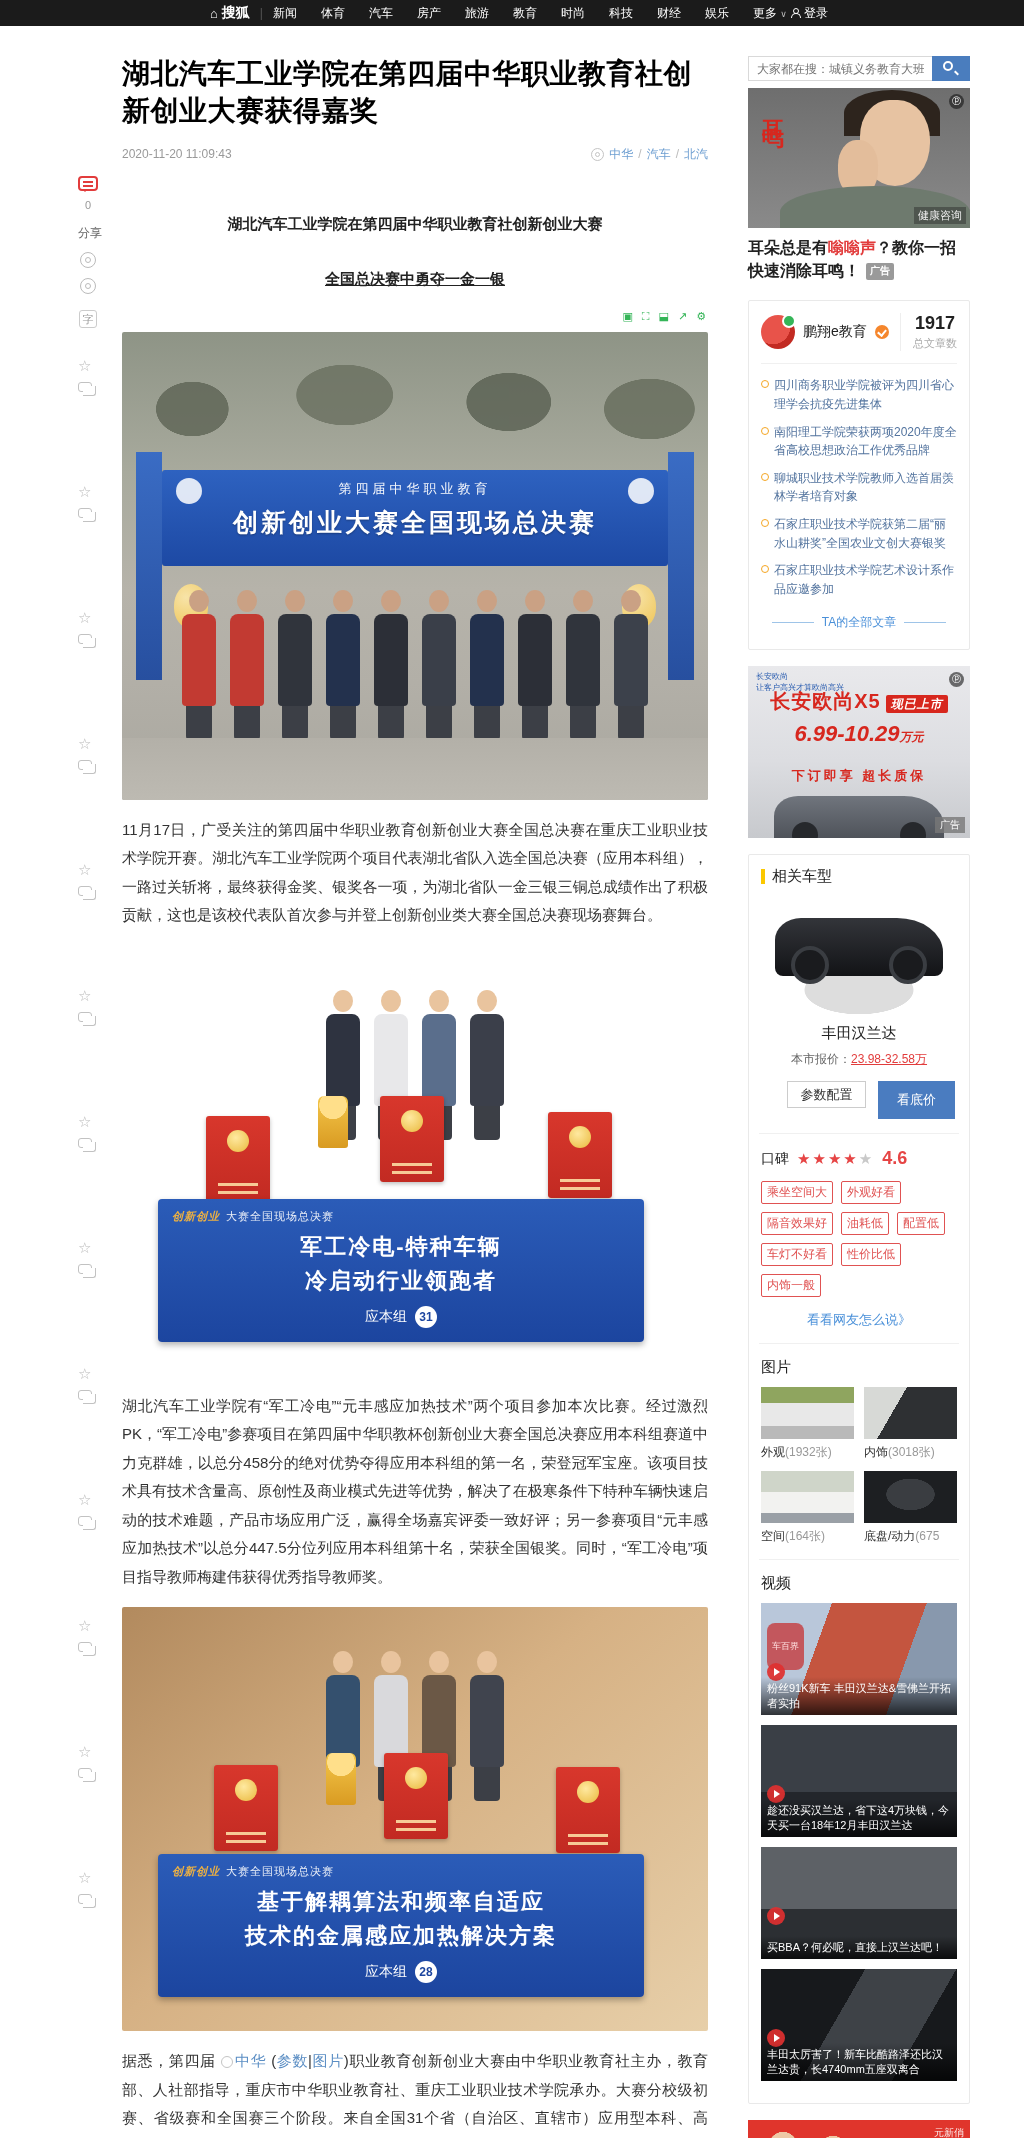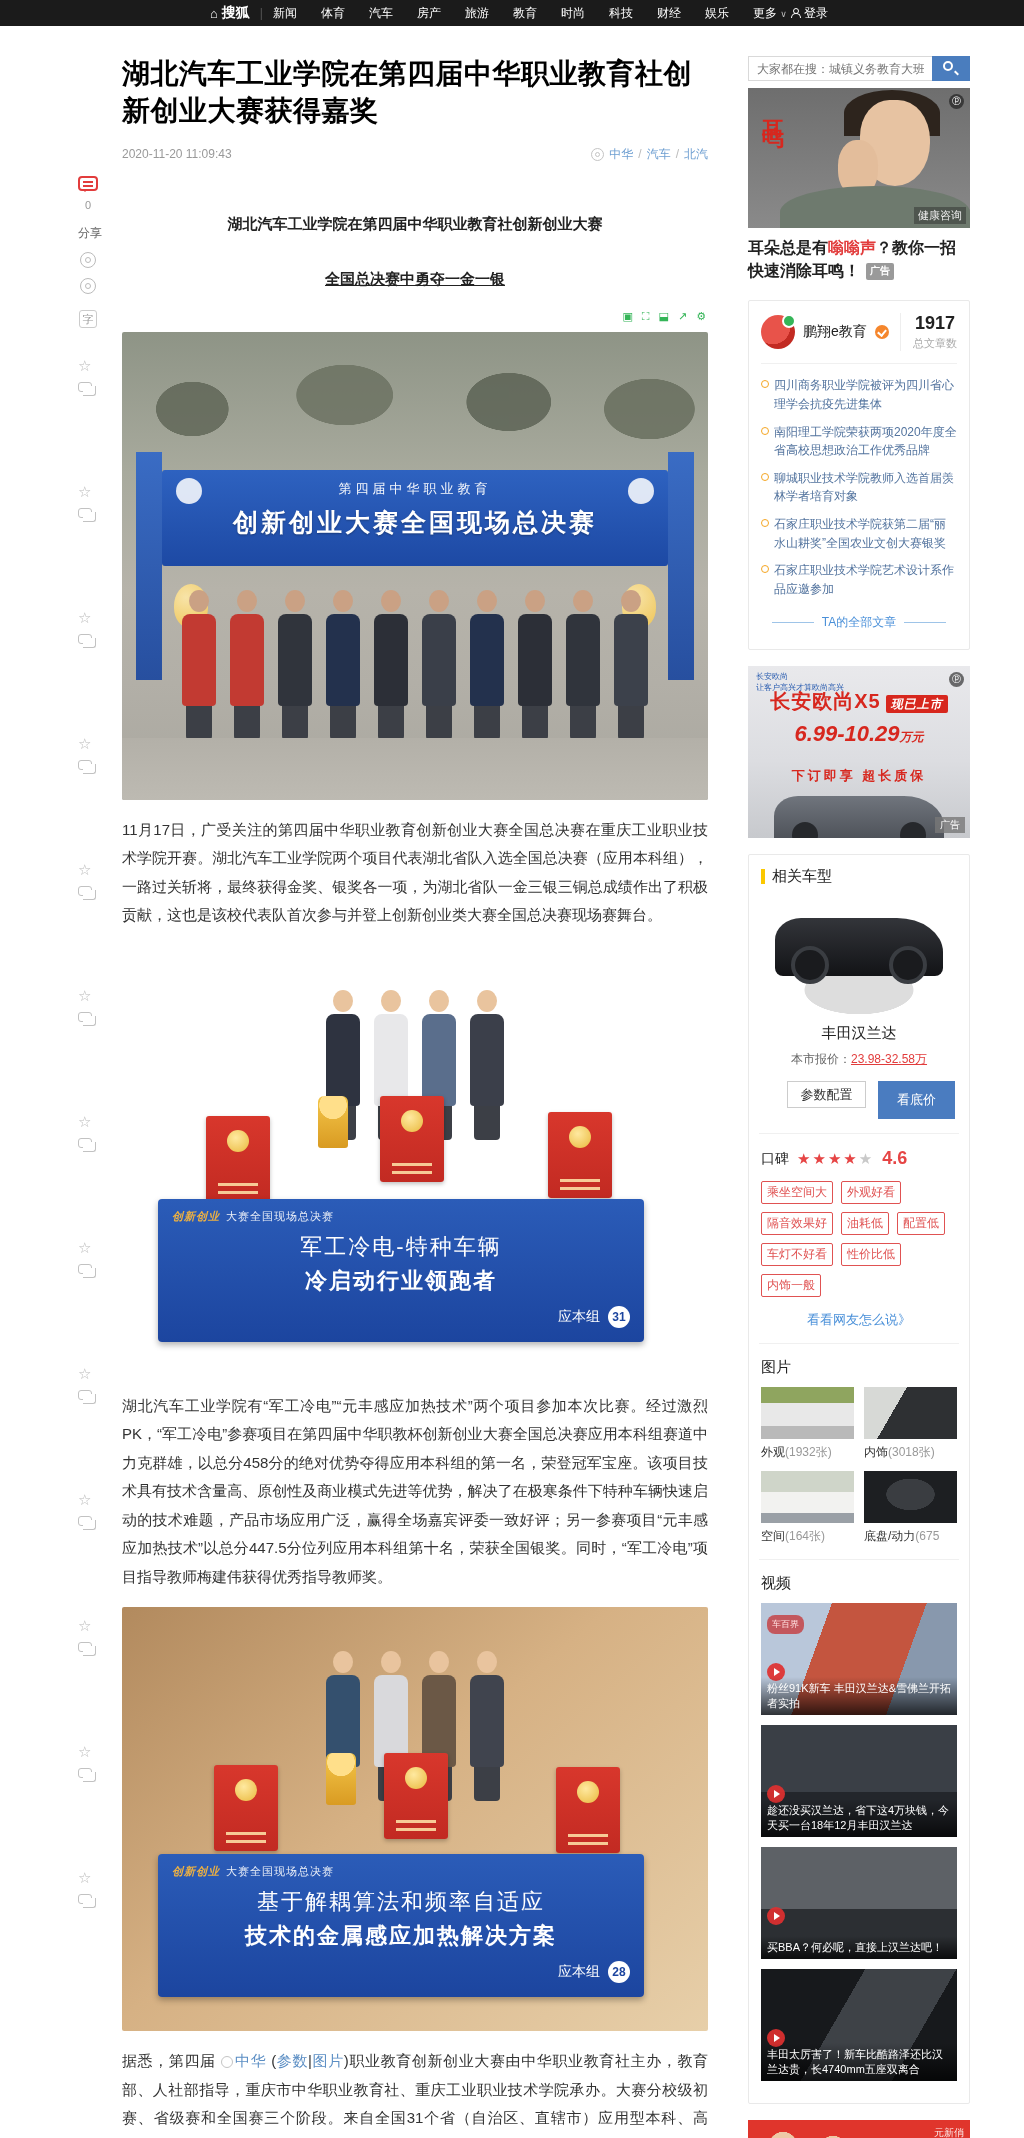--- a/index.html
+++ b/index.html
@@ -81,23 +81,23 @@
   .photo3 { height:424px; background:linear-gradient(140deg,#b28a5e 0%,#d6b184 45%,#e7cfa9 100%); }
   .ph-people { top:44px; }
   .person2 .head { background:#e9c49e; }
   .cert { position:absolute; width:64px; height:86px; background:linear-gradient(#d8372c,#c22a22); border-radius:3px; box-shadow:0 2px 4px rgba(0,0,0,.25); }
   .cert:before { content:""; position:absolute; left:50%; top:14px; transform:translateX(-50%); width:22px; height:22px; border-radius:50%; background:radial-gradient(circle at 40% 35%, #ffe9a0, #e9b83c); }
   .cert:after { content:""; position:absolute; left:12px; right:12px; bottom:16px; height:3px; background:rgba(255,230,170,.85); box-shadow:0 8px 0 rgba(255,230,170,.85); }
   .trophy { position:absolute; width:30px; height:52px; background:radial-gradient(circle at 50% 18%, #ffdf8a 0 30%, transparent 31%), linear-gradient(#f4c64a,#d99b22); border-radius:6px 6px 3px 3px; }
   .board { position:absolute; left:36px; right:64px; bottom:34px; background:linear-gradient(#2b5cb8,#1c459f); border-radius:4px; padding:10px 14px 14px; color:#fff; box-shadow:0 3px 6px rgba(0,0,0,.3); }
   .board .head { font-size:11px; opacity:.9; letter-spacing:1px; }
   .board .head b { color:#ffb938; font-style:italic; margin-right:6px; }
-  .board .l1 { font-size:22px; font-weight:normal; letter-spacing:2px; margin-top:8px; text-align:center; }
+  .board .l1 { font-size:22px; font-weight:bold; letter-spacing:2px; margin-top:8px; text-align:center; }
   .board .l2 { font-size:22px; font-weight:bold; letter-spacing:2px; margin-top:4px; text-align:center; }
-  .board .grp { display:flex; justify-content:flex-end; align-items:center; gap:8px; margin-top:10px; font-size:14px; }
+  .board .grp { display:flex; justify-content:center; align-items:center; gap:8px; margin-top:10px; font-size:14px; }
   .board .num { background:#fff; color:#1c459f; font-weight:bold; border-radius:50%; width:22px; height:22px; line-height:22px; text-align:center; font-size:12px; }
 
   
   .sb-search { display:flex; margin-bottom:7px; }
   .sb-search input { flex:1; height:25px; border:1px solid #d9d9d9; border-right:none; font-size:12px; color:#999; padding:0 8px; outline:none; }
   .sb-search button { width:38px; height:25px; background:#4a7dbe; border:none; cursor:pointer; position:relative; }
   .mag-ic { position:absolute; left:11px; top:5px; width:10px; height:10px; border:2px solid #fff; border-radius:50%; }
   .mag-ic:after { content:""; position:absolute; left:9px; top:9px; width:5px; height:2px; background:#fff; transform:rotate(45deg); }
 
   .ad-ear { position:relative; height:140px; background:linear-gradient(#6e6e6e,#8a8a8a); overflow:hidden; }
@@ -174,21 +174,21 @@
   .pic-label { font-size:12px; color:#333; }
   .pic-label span { color:#999; }
   .vid { position:relative; height:112px; margin-bottom:10px; overflow:hidden; cursor:pointer; }
   .v1 { background:linear-gradient(110deg,#b9c7da 0 30%, #c4553f 30% 70%, #8898ad 70%); }
   .v2 { background:linear-gradient(#3a3f46 0 60%, #23262b 60%); }
   .v3 { background:linear-gradient(#5d6166 0 55%, #2c2f33 55%); }
   .v4 { background:linear-gradient(120deg,#17191c 0 40%, #3e4247 40% 75%, #17191c 75%); }
   .vid .cap { position:absolute; left:0; right:0; bottom:0; padding:4px 6px; font-size:11px; line-height:1.4; color:#fff; background:linear-gradient(transparent, rgba(0,0,0,.75)); }
   .play-ic { position:absolute; left:6px; bottom:34px; width:18px; height:18px; border-radius:50%; background:rgba(223,48,48,.92); }
   .play-ic:after { content:""; position:absolute; left:7px; top:5px; border:4px solid transparent; border-left:6px solid #fff; }
-  .v-brand { position:absolute; left:6px; top:12px; color:#ffdfdf; font-size:9px; background:rgba(200,40,40,.7); border-radius:8px; padding:3px 5px; }
+  .v-brand { position:absolute; left:6px; top:20px; color:#ffdfdf; font-size:9px; background:rgba(200,40,40,.7); border-radius:8px; padding:17px 5px; }
 
   .ad-red { position:relative; background:#e0352c; height:176px; margin-bottom:16px; overflow:hidden; color:#fff; }
   .ad-red .couple { position:absolute; left:0; top:0; width:120px; height:96px;
      background:radial-gradient(26px 30px at 35px 30px, #eec9a6 0 60%, transparent 61%),
                 radial-gradient(26px 30px at 85px 34px, #eec9a6 0 60%, transparent 61%),
                 radial-gradient(40px 34px at 35px 78px, #8a2f2a 0 60%, transparent 61%),
                 radial-gradient(40px 34px at 85px 80px, #d8cfc4 0 60%, transparent 61%); }
   .ad-red .tag { position:absolute; right:6px; top:6px; font-size:10px; opacity:.9; }
 </style>
 </head>

